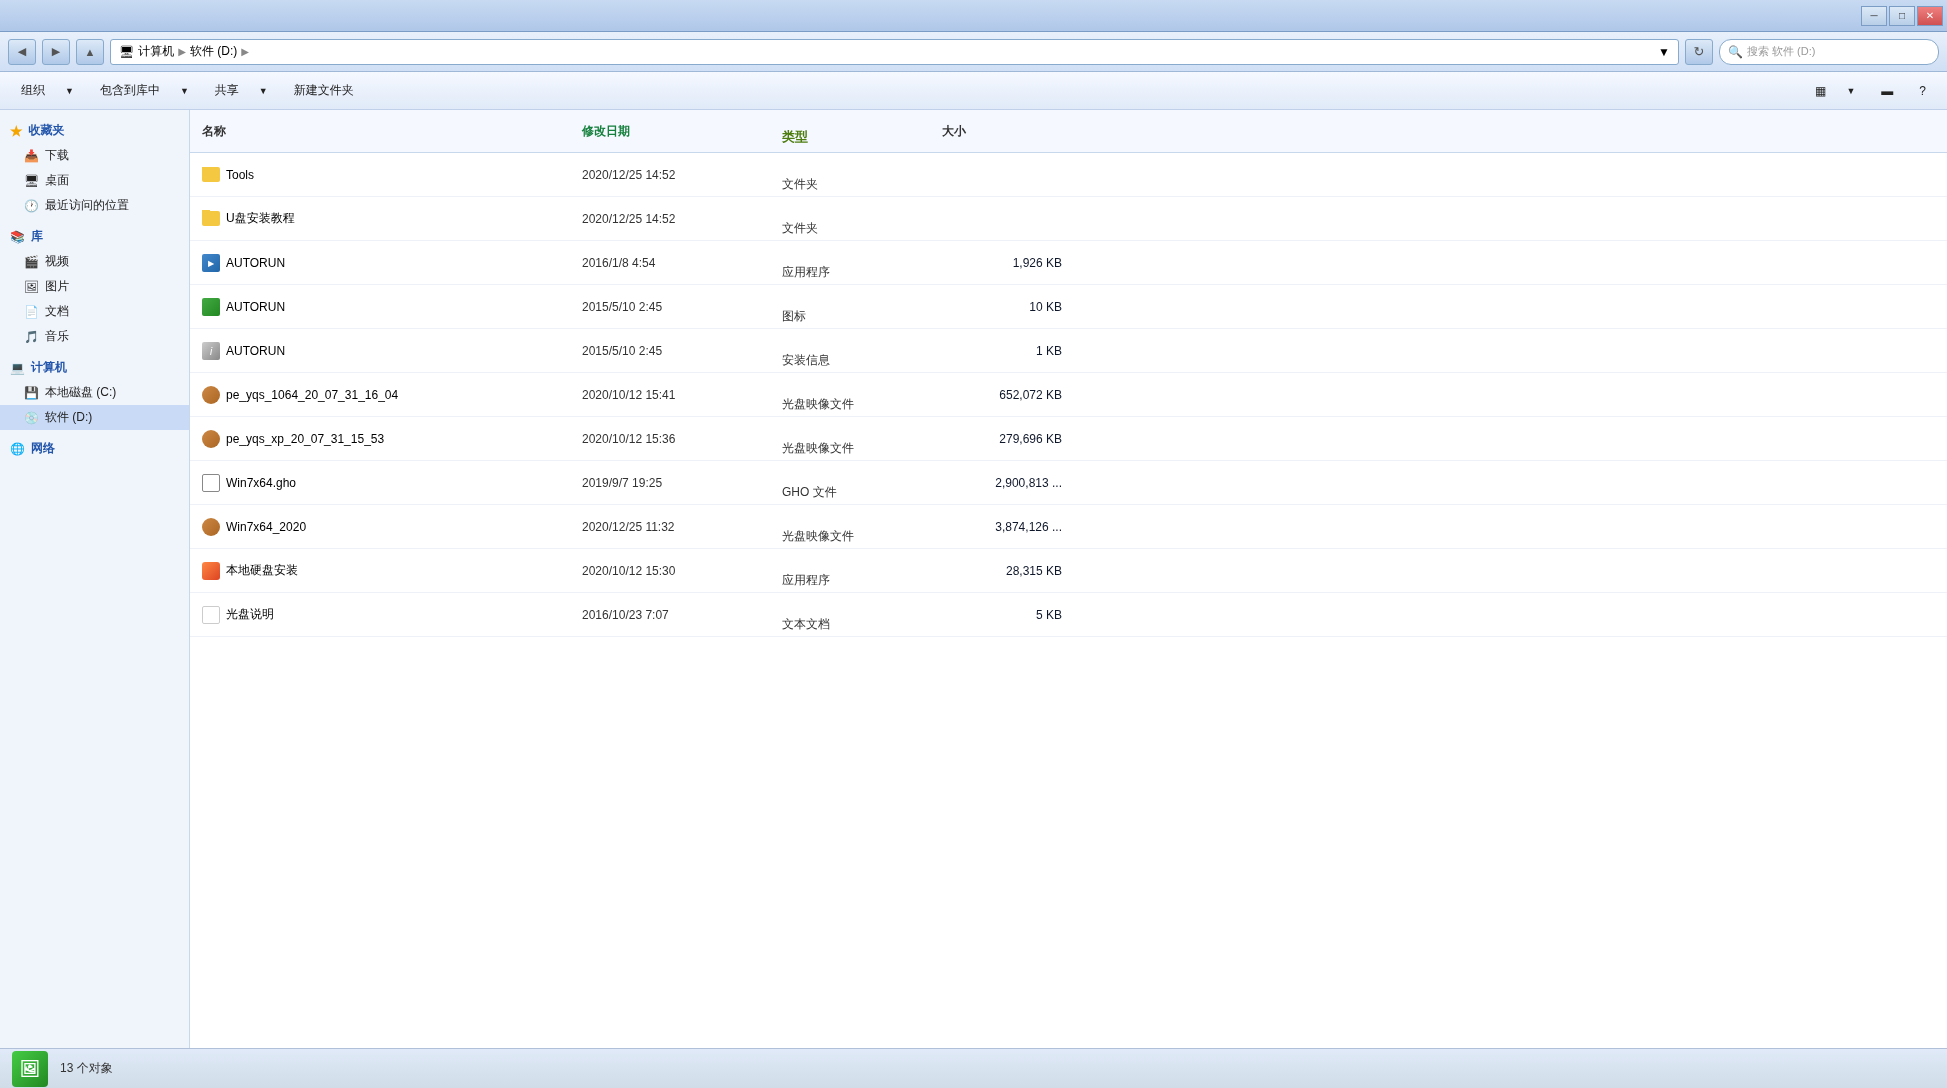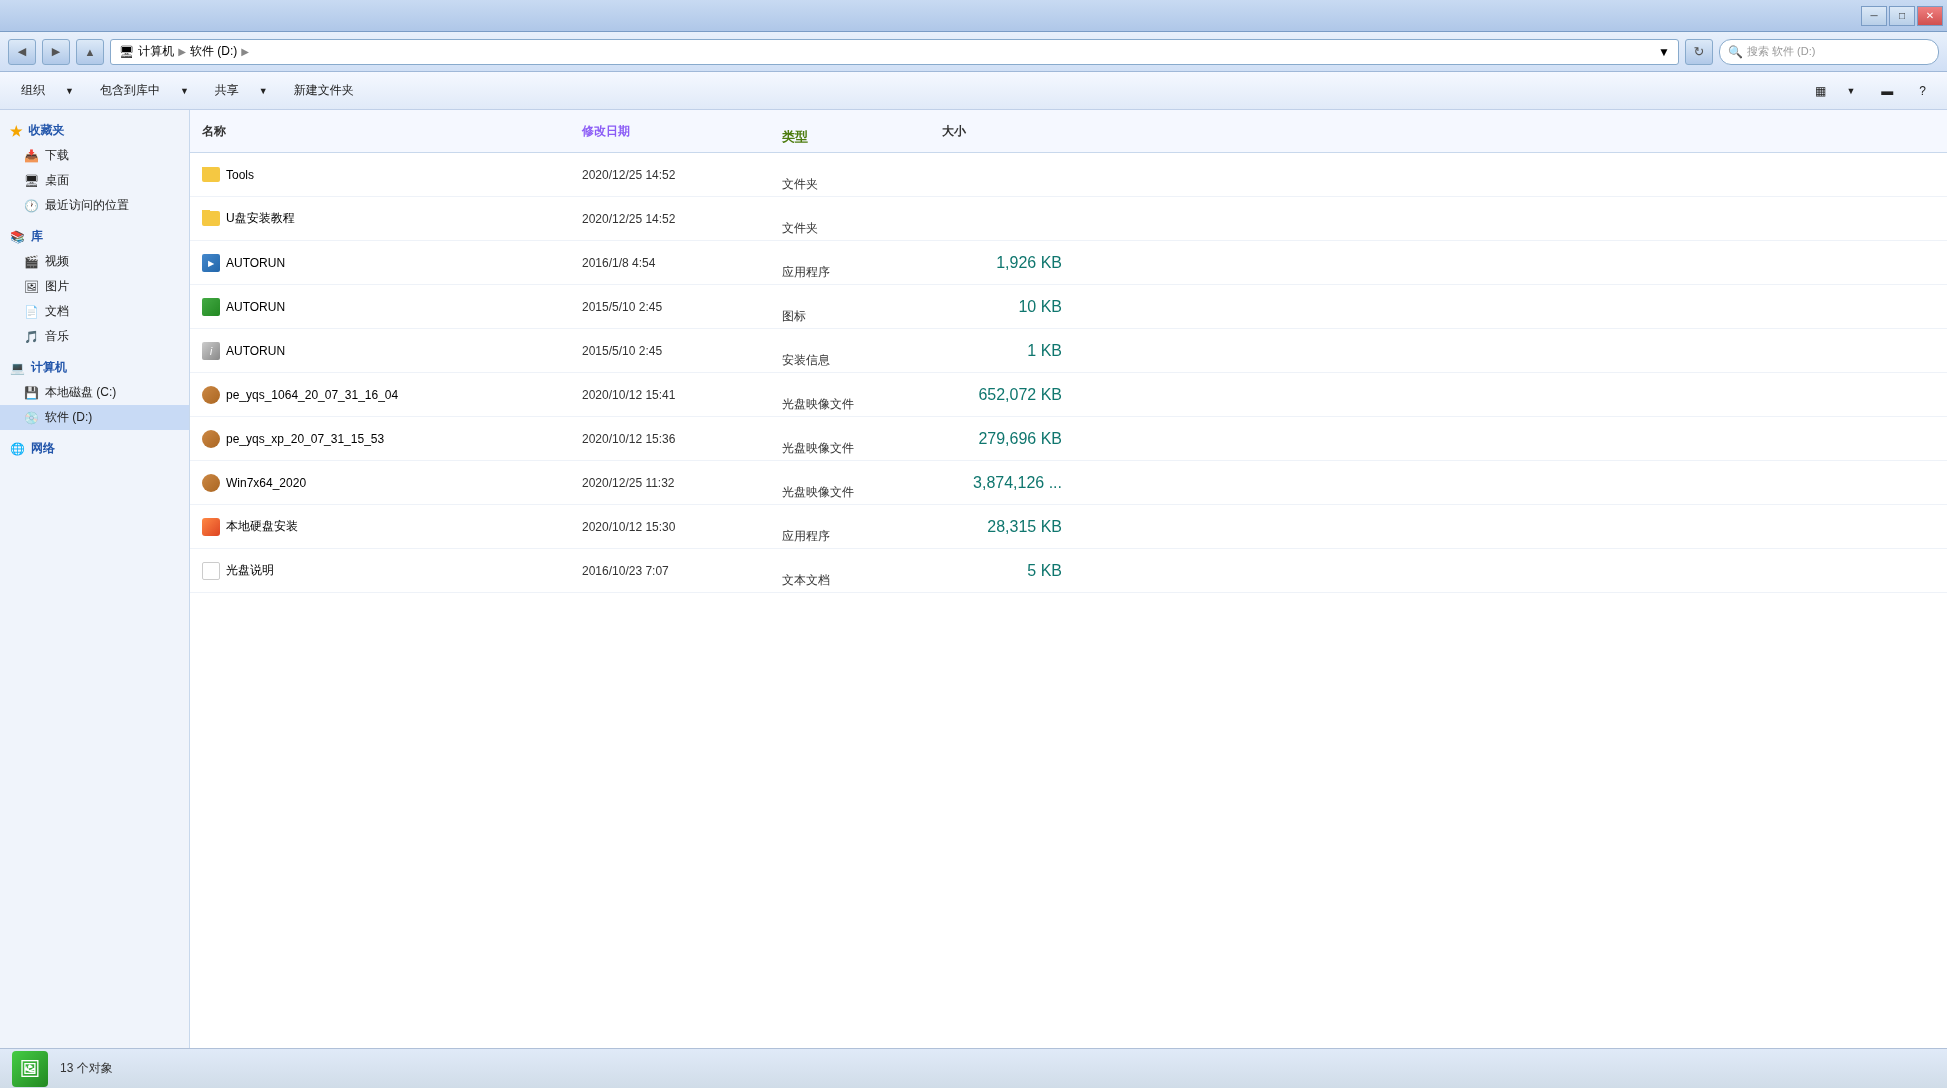--- a/index.html
+++ b/index.html
@@ -187,21 +187,21 @@
     }
     .file-list-header {
       display: flex;
       align-items: center;
       padding: 6px 0;
       border-bottom: 1px solid #c8d8ec;
       background: #f5f8ff;
       padding-left: 12px;
     }
     .col-name { width: 380px; font-weight: bold; font-size: 12px; color: #333; }
-    .col-date { width: 200px; font-weight: bold; font-size: 12px; color: #8b5cf6; }
+    .col-date { width: 200px; font-weight: bold; font-size: 12px; color: #15803d; }
     .col-type { width: 160px; font-weight: bold; font-size: 13px; color: #4d7c0f; margin-top: 12px; }
     .col-size { width: 130px; font-weight: bold; font-size: 12px; color: #333; }
 
     .file-list {
       flex: 1;
       overflow-y: auto;
       background: #fff;
     }
     .file-row {
       display: flex;
@@ -217,21 +217,21 @@
       display: flex;
       align-items: center;
       gap: 6px;
       font-size: 12px;
       overflow: hidden;
       text-overflow: ellipsis;
       white-space: nowrap;
     }
     .file-cell-date { width: 200px; font-size: 12px; color: #333; }
     .file-cell-type { width: 160px; font-size: 12px; color: #333; margin-top: 20px; }
-    .file-cell-size { width: 130px; font-size: 16px; color: #0f766e; text-align: right; padding-right: 10px; }
+    .file-cell-size { width: 130px; font-size: 12px; color: #0f172a; text-align: right; padding-right: 10px; }
 
     
     .icon-folder {
       width: 18px;
       height: 15px;
       background: #f5c842;
       border-radius: 0 2px 2px 2px;
       position: relative;
       display: inline-block;
       flex-shrink: 0;
@@ -572,20 +572,29 @@
       <div class="file-cell-name">
         <span class="icon-iso"></span>
         <span>pe_yqs_xp_20_07_31_15_53</span>
       </div>
       <div class="file-cell-date">2020/10/12 15:36</div>
       <div class="file-cell-type">光盘映像文件</div>
       <div class="file-cell-size">279,696 KB</div>
     </div>
         <div class="file-row">
       <div class="file-cell-name">
+        <span class="icon-gho"></span>
+        <span>Win7x64.gho</span>
+      </div>
+      <div class="file-cell-date">2019/9/7 19:25</div>
+      <div class="file-cell-type">GHO 文件</div>
+      <div class="file-cell-size">2,900,813 ...</div>
+    </div>
+        <div class="file-row">
+      <div class="file-cell-name">
         <span class="icon-iso"></span>
         <span>Win7x64_2020</span>
       </div>
       <div class="file-cell-date">2020/12/25 11:32</div>
       <div class="file-cell-type">光盘映像文件</div>
       <div class="file-cell-size">3,874,126 ...</div>
     </div>
         <div class="file-row">
       <div class="file-cell-name">
         <span class="icon-app"></span>

